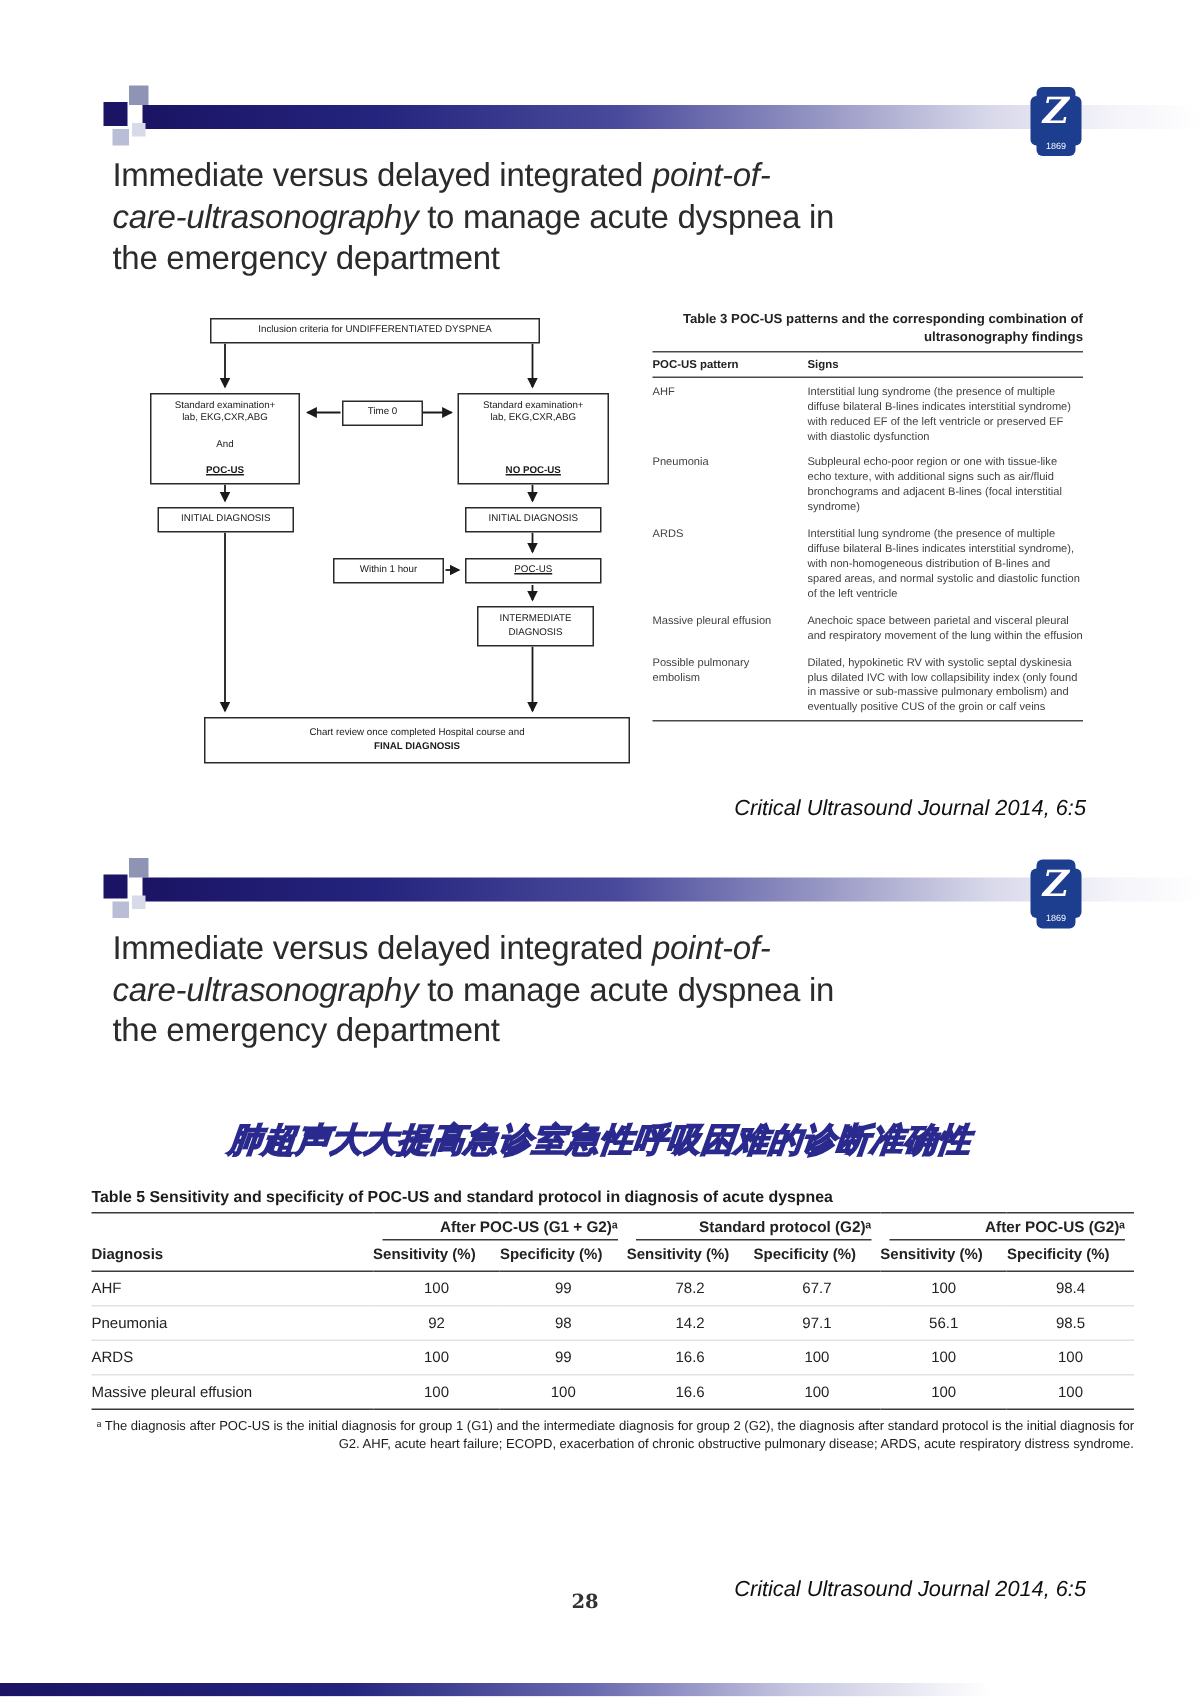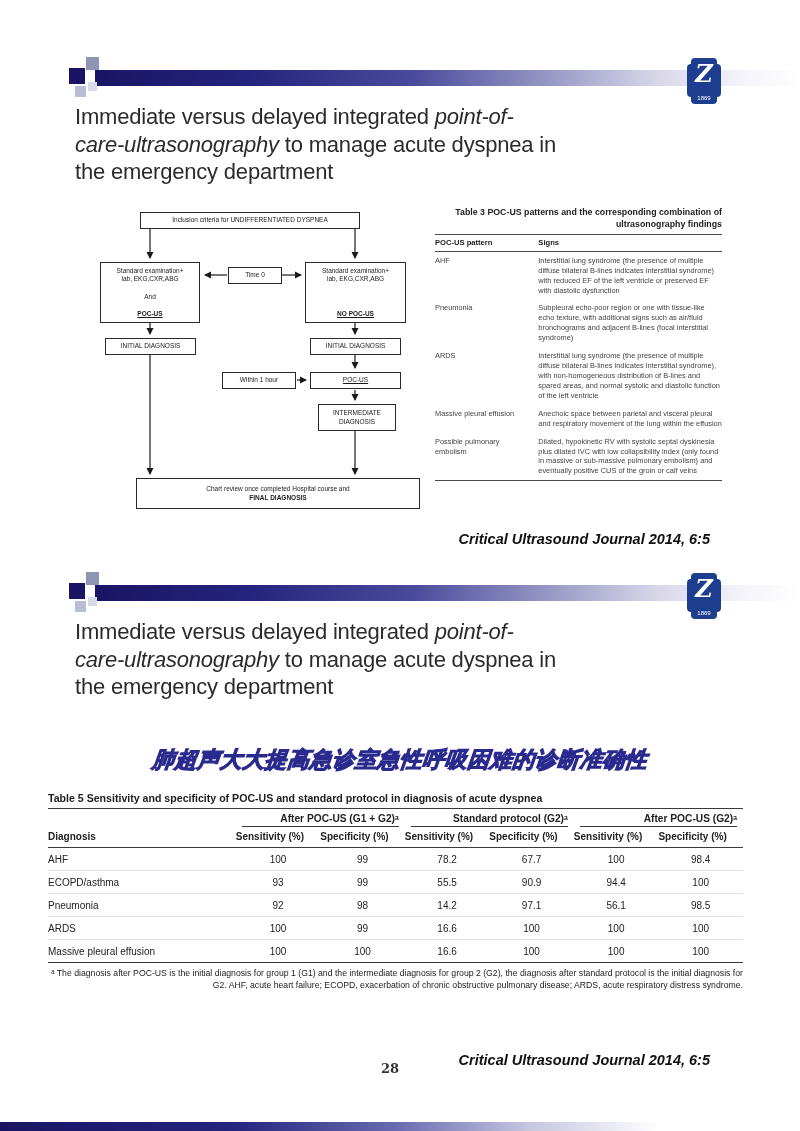--- a/index.html
+++ b/index.html
@@ -36,28 +36,28 @@
   
   .t3{position:absolute;left:435px;top:206px;width:287px;color:#3f3f3f;}
   .t3 .t3-title{font-weight:bold;font-size:8.8px;line-height:1.4;color:#222;margin-bottom:3px;text-align:right;}
   .t3 table{width:100%;border-collapse:collapse;font-size:7.4px;line-height:1.34;}
   .t3 thead th{text-align:left;font-size:7.6px;color:#222;padding:3px 0;
       border-top:1.4px solid #4a4a4a;border-bottom:1px solid #4a4a4a;}
   .t3 td{vertical-align:top;padding:4px 0;}
   .t3 td.pat{width:36%;padding-right:6px;}
   .t3 tbody{border-bottom:1px solid #4a4a4a;}
   
-  .citation{position:absolute;font-weight:bold;font-style:italic;font-size:14.5px;color:#101010;
-    text-align:right;right:90px;}
+  .citation{position:absolute;font-weight:normal;font-style:italic;font-size:14.5px;color:#101010;
+    text-align:right;right:76px;}
   
   .cn{position:absolute;left:0;width:800px;text-align:center;font-size:22px;font-weight:bold;
       font-style:italic;transform:skewX(-6deg);color:#bcbcde;
       -webkit-text-stroke:1.1px #2a2a8e;letter-spacing:0.5px;}
   
-  .t5{position:absolute;left:48px;top:792px;width:695px;color:#222;}
+  .t5{position:absolute;left:61px;top:792px;width:695px;color:#222;}
   .t5 .t5-title{font-weight:bold;font-size:10.6px;color:#1c1c1c;margin-bottom:4px;}
   .t5 table{width:100%;border-collapse:collapse;font-size:10px;}
   .t5 col.diag{width:27%;}
   .t5 col.num{width:12.16%;}
   .t5 thead tr.grp th{border-top:1.5px solid #3a3a3a;padding:4px 0 0 0;font-size:10.2px;}
   .t5 thead tr.grp th .gl{display:block;margin:0 6px;padding-bottom:2px;border-bottom:1.2px solid #3a3a3a;
       text-align:right;font-weight:bold;}
   .t5 thead tr.sub th{font-weight:bold;font-size:10px;padding:4px 0 5px 0;text-align:left;
       border-bottom:1.5px solid #3a3a3a;}
   .t5 thead tr.sub th.diag{text-align:left;}
@@ -250,29 +250,20 @@
         <tr>
           <td class="diag">AHF</td>
           <td>100</td>
           <td>99</td>
           <td>78.2</td>
           <td>67.7</td>
           <td>100</td>
           <td>98.4</td>
         </tr>
         <tr>
-          <td class="diag">ECOPD/asthma</td>
-          <td>93</td>
-          <td>99</td>
-          <td>55.5</td>
-          <td>90.9</td>
-          <td>94.4</td>
-          <td>100</td>
-        </tr>
-        <tr>
           <td class="diag">Pneumonia</td>
           <td>92</td>
           <td>98</td>
           <td>14.2</td>
           <td>97.1</td>
           <td>56.1</td>
           <td>98.5</td>
         </tr>
         <tr>
           <td class="diag">ARDS</td>

